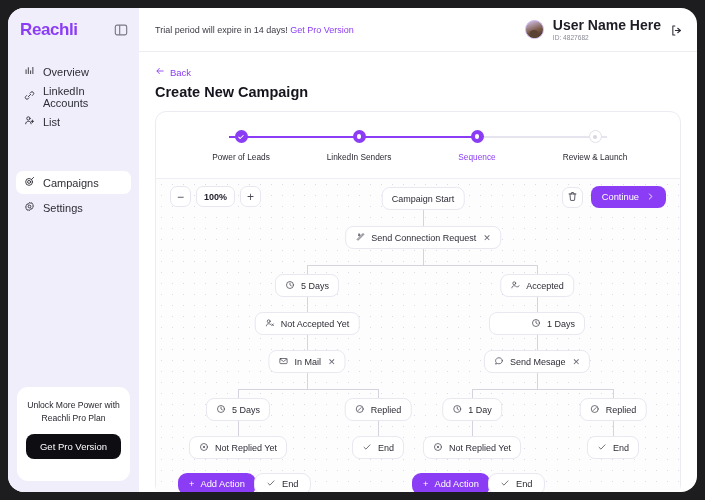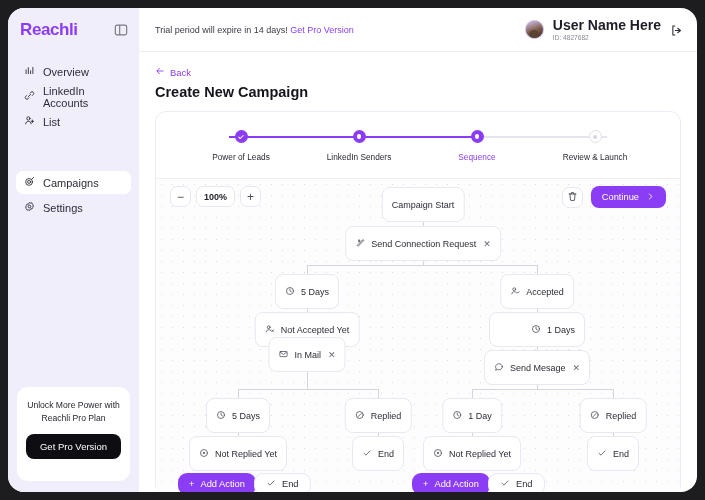--- a/index.html
+++ b/index.html
@@ -174,21 +174,21 @@
     height: 22px; padding: 0 11px;
     background: #8B3DF5; color: #fff;
     border: none; border-radius: 8px;
     font-size: 9.3px; font-family: inherit;
     display: flex; align-items: center; gap: 7px; cursor: pointer;
   }
 
   .node {
     position: absolute;
     transform: translateX(-50%);
-    height: 35px;
+    height: 23px;
     background: #fff;
     border: 1px solid #e9e7f0;
     border-radius: 8px;
     padding: 0 9px;
     display: flex; align-items: center; gap: 6px;
     font-size: 9px; color: #2c2c36;
     white-space: nowrap;
     z-index: 3;
     cursor: pointer;
   }
@@ -453,21 +453,21 @@
                   </svg></span>
                 <span>Not Accepted Yet</span>
               </div>
               <div class="node" style="left: 381px; top: 133px; padding-left: 41px;">
                 <span><svg viewBox="0 0 16 16" width="10" height="10" fill="none" stroke="#4b4b57" stroke-width="1.25" stroke-linecap="round" stroke-linejoin="round">
                     <circle cx="8" cy="8" r="5.6"></circle>
                     <path d="M8 4.9V8l2.2 1.4"></path>
                   </svg></span>
                 <span>1 Days</span>
               </div>
-              <div class="node" style="left: 151px; top: 158px;">
+              <div class="node" style="left: 151px; top: 171px;">
                 <span><svg viewBox="0 0 16 16" width="10" height="10" fill="none" stroke="#4b4b57" stroke-width="1.25" stroke-linecap="round" stroke-linejoin="round">
                     <rect x="2.2" y="4" width="11.6" height="8.2" rx="1.4"></rect>
                     <path d="M2.6 4.8 8 8.8l5.4-4"></path>
                   </svg></span>
                 <span>In Mail</span>
                 <span class="x">✕</span>
               </div>
               <div class="node" style="left: 381px; top: 171px;">
                 <span><svg viewBox="0 0 16 16" width="10" height="10" fill="none" stroke="#4b4b57" stroke-width="1.25" stroke-linecap="round" stroke-linejoin="round">
                     <path d="M13.4 7.6c0 2.7-2.4 4.9-5.4 4.9-.8 0-1.6-.2-2.3-.5L2.6 13l1-2.6A4.6 4.6 0 0 1 2.6 7.6C2.6 5 5 2.8 8 2.8s5.4 2.2 5.4 4.8z"></path>

